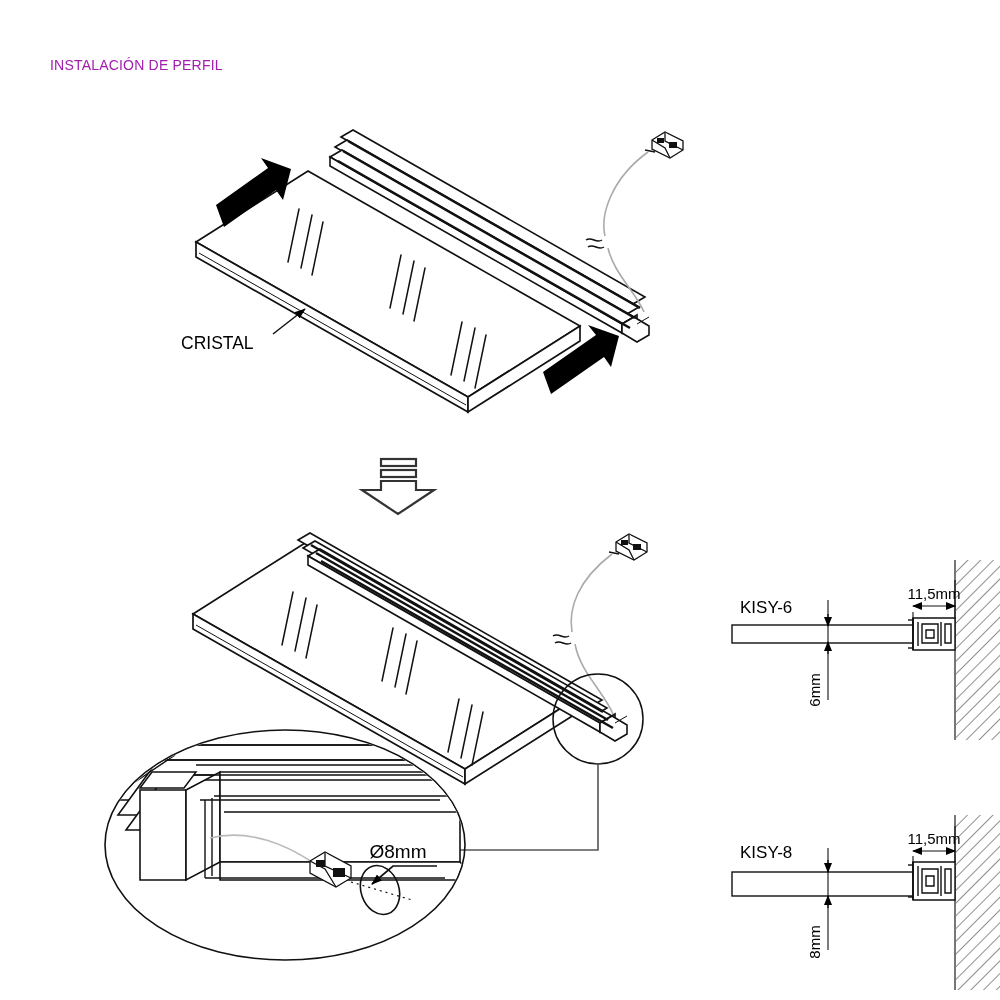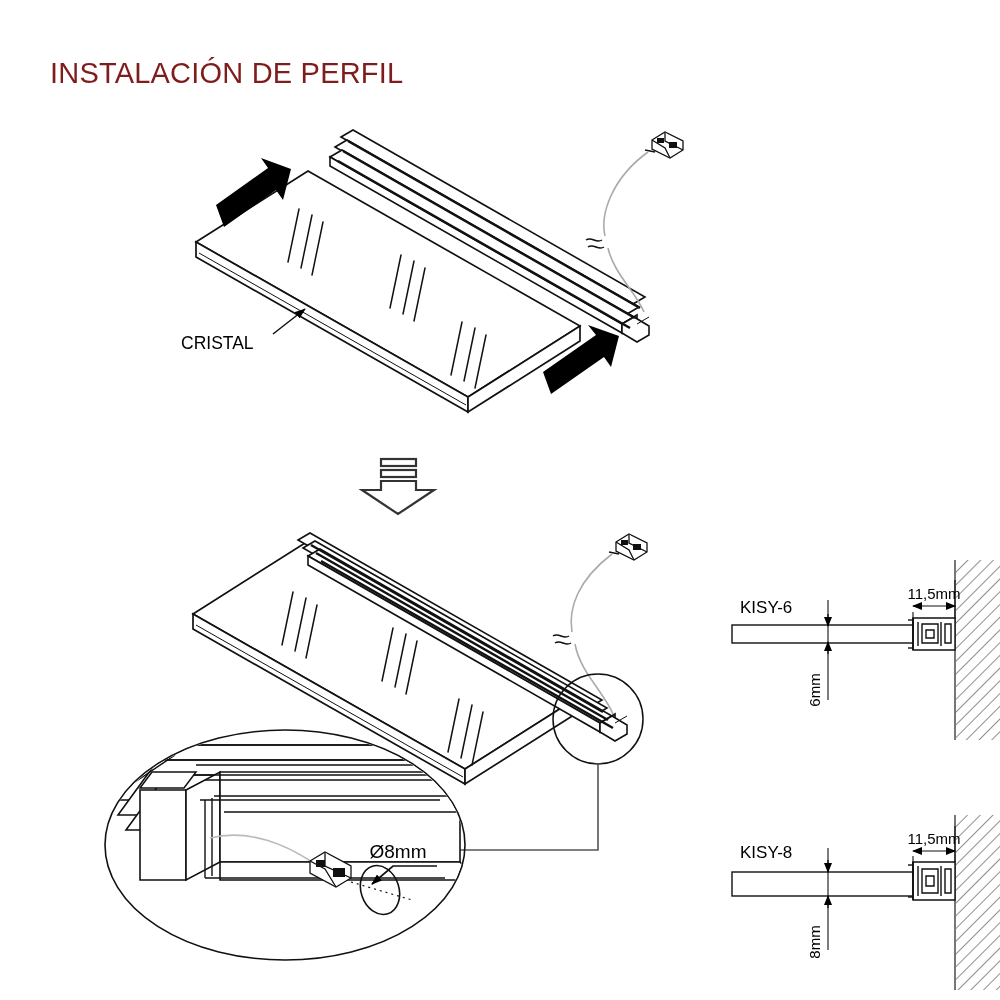--- a/index.html
+++ b/index.html
@@ -19,24 +19,24 @@
   #sheet {
     position: relative;
     width: 1000px;
     height: 1000px;
     background: #ffffff;
   }
   #page-title {
     position: absolute;
     left: 50px;
     top: 57px;
-    font-size: 29px;
+    font-size: 14px;
     letter-spacing: 0.2px;
     font-weight: 400;
-    color: #7f1d1d;
+    color: #a21caf;
     white-space: nowrap;
   }
   svg.drawing {
     position: absolute;
     left: 0;
     top: 0;
     width: 1000px;
     height: 1000px;
   }
   text {

